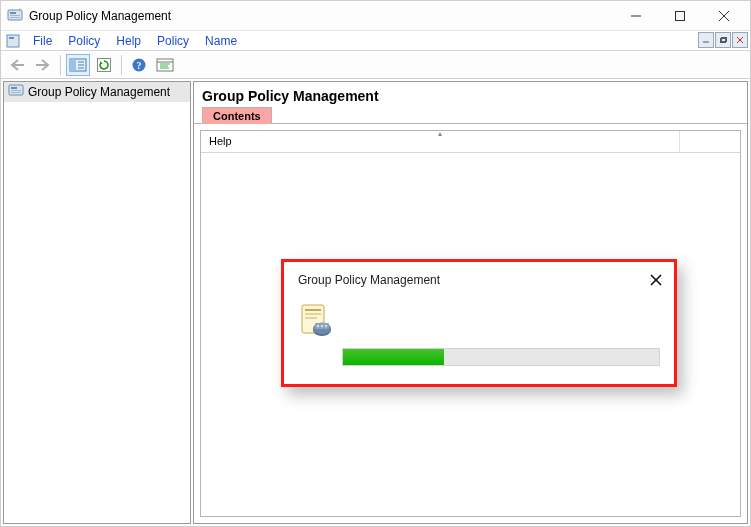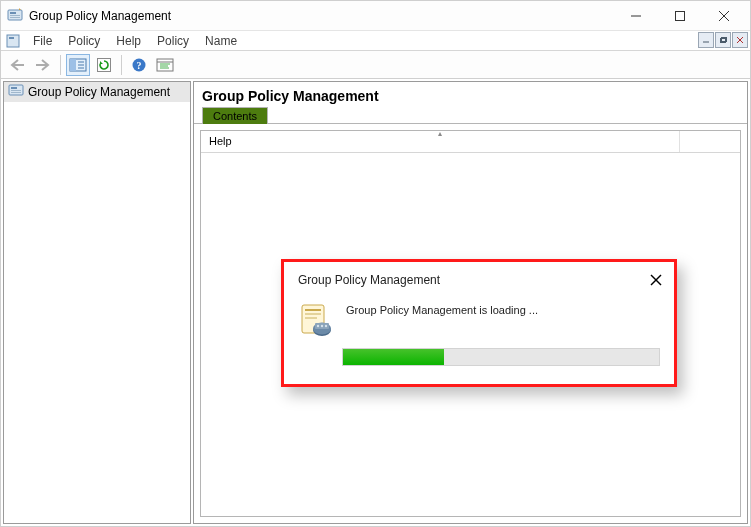--- a/index.html
+++ b/index.html
@@ -32,21 +32,21 @@
   .menubar {
     height: 20px;
     background: #fff;
     display:flex;
     align-items:center;
     padding: 0 2px;
     border-bottom: 1px solid #d6d6d6;
     font-size:12px;
     position:relative;
   }
-  .menu-item { padding: 10px 8px; color:#404040; }
+  .menu-item { padding: 10px 8px; color:#1d4ed8; }
   .mmc-right { position:absolute; right:2px; top:1px; display:flex; gap:1px; }
   .mmc-btn { width:16px; height:16px; border:1px solid #9aa6b4; background:#e6ecf4; display:flex; align-items:center; justify-content:center; }
   
   .toolbar {
     height: 28px;
     background: #fdfdfd;
     border-bottom: 1px solid #d0d0d0;
     display:flex;
     align-items:center;
     padding: 0 4px;
@@ -91,21 +91,21 @@
   }
   .tab {
     padding:2px 10px;
     border:1px solid #b5b5b5;
     border-bottom:none;
     background:#f6f6f6;
     font-size:11px;
     position:relative;
     top:1px;
   }
-  .tab.active { background:#4d7c0f; }
+  .tab.active { background:#fca5a5;font-weight:bold; }
   .listpane {
     margin:6px;
     flex:1;
     border:1px solid #b5b5b5;
     display:flex;
     flex-direction:column;
     position:relative;
   }
   .col-headers {
     display:flex;
@@ -305,21 +305,20 @@
               <rect x="7" y="11" width="16" height="2" fill="#e4d39a"></rect>
               <rect x="7" y="15" width="12" height="2" fill="#e4d39a"></rect>
               <ellipse cx="24" cy="28" rx="9" ry="6" fill="#4a6a8a"></ellipse>
               <ellipse cx="24" cy="26.5" rx="9" ry="6" fill="#6b8aa8"></ellipse>
               <rect x="17" y="21" width="14" height="6" rx="1" fill="#8aa3ba"></rect>
               <circle cx="20" cy="24" r="1.2" fill="#d6e2ec"></circle>
               <circle cx="24" cy="24" r="1.2" fill="#d6e2ec"></circle>
               <circle cx="28" cy="24" r="1.2" fill="#d6e2ec"></circle>
             </svg>
           </span>
-          <div class="modal-msg">Group Policy Management is loading ...</div>
         </div>
         <div class="progress-wrap">
           <div class="progress-track">
             <div class="progress-fill" style="width:32%"></div>
           </div>
         </div>
       </div>
 
     </div>
   </div>

